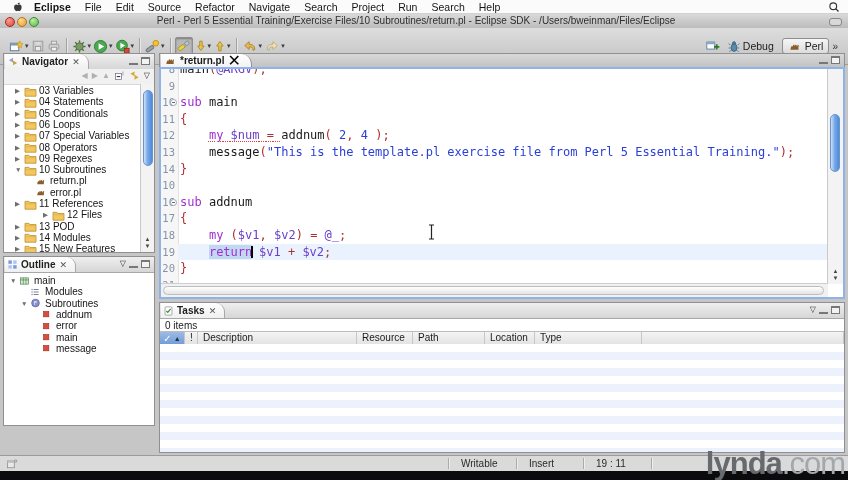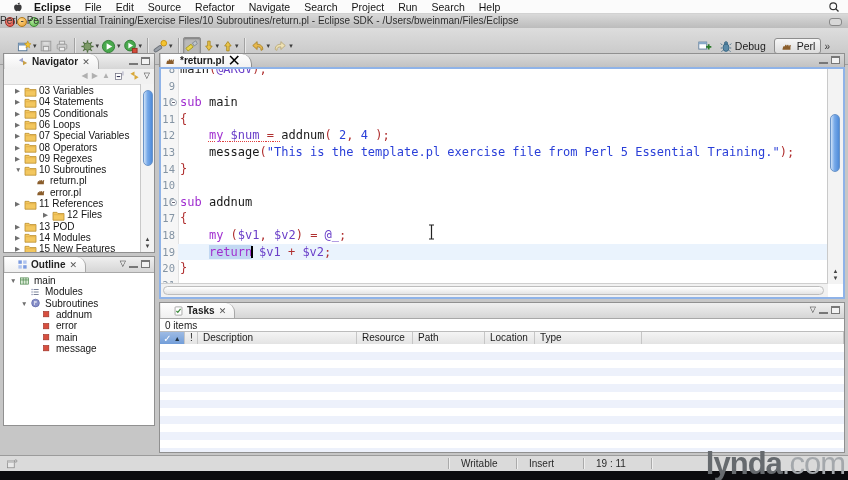--- a/index.html
+++ b/index.html
@@ -15,43 +15,43 @@
   #menubar .app{font-weight:bold;}
   #spotlight{right:8px;top:1px;}
 
   
   #titlebar{left:0;top:14px;width:848px;height:14px;
     background:linear-gradient(#d9d9d9,#bcbcbc);border-bottom:1px solid #8d8d8d;}
   .tl{width:8px;height:8px;border-radius:50%;top:3px;}
   #tl-close{left:5px;background:radial-gradient(circle at 35% 30%,#ff9a8a,#d6453a);border:0.5px solid #a03028;}
   #tl-min{left:17px;background:radial-gradient(circle at 35% 30%,#ffd98a,#e69a2e);border:0.5px solid #b07818;}
   #tl-zoom{left:29px;background:radial-gradient(circle at 35% 30%,#b8f0a0,#5ab54a);border:0.5px solid #3f8a34;}
-  #titletext{left:0;right:16px;top:0;font-size:10px;color:#2e2e2e;line-height:14px;
+  #titletext{left:0;right:16px;top:0;text-align:center;font-size:10px;color:#2e2e2e;line-height:14px;
     white-space:nowrap;overflow:hidden;}
   #title-widget{right:6px;top:4px;width:11px;height:6px;border:1px solid #888;border-radius:3px;background:#d8d8d8;}
 
   
   #toolbar{left:0;top:28px;width:848px;height:37px;background:linear-gradient(#dddddd,#c3c3c3);
-    border-bottom:1px solid #9e9e9e;display:flex;align-items:center;padding:0 16px;box-sizing:border-box;}
+    border-bottom:1px solid #9e9e9e;display:flex;align-items:center;padding:0 8px;box-sizing:border-box;}
   .tbtn{display:flex;align-items:center;padding:1px 1px;border-radius:2px;}
   .tbtn.pressed{background:#b9b9b9;box-shadow:inset 0 1px 2px rgba(0,0,0,.35);border:1px solid #8e8e8e;}
   .caret{font-size:7px;color:#3c3c3c;margin-left:1px;}
   .tsep{width:1px;height:16px;background:#a2a2a2;margin:0 4px;box-shadow:1px 0 0 #e8e8e8;}
   #persp{margin-left:auto;display:flex;align-items:center;gap:3px;padding-right:2px;}
   .pbtn{display:flex;align-items:center;gap:3px;font-size:10.5px;color:#1c1c1c;padding:1px 5px;border-radius:3px;}
   .pbtn.selected{background:linear-gradient(#f6f6f6,#dcdcdc);border:1px solid #8e8e8e;}
   #persp .chev{font-size:10px;color:#333;}
 
   
   .panel{background:#ffffff;border:1px solid #909090;box-sizing:border-box;}
   .phead{position:absolute;left:0;top:0;right:0;height:15px;
     background:linear-gradient(#efefef,#d6d6d6);border-bottom:1px solid #a8a8a8;}
   .ptab{position:absolute;left:1px;top:0;height:15px;background:linear-gradient(#ffffff,#f0f0f0);
     border-right:1px solid #a8a8a8;border-radius:0 9px 0 0;display:flex;align-items:center;gap:3px;
-    padding:0 8px 0 12px;}
+    padding:0 8px 0 2px;}
   .ptab .plabel{font-size:10px;font-weight:bold;color:#1f1f1f;white-space:nowrap;}
   .ptab .pclose{font-size:9px;color:#555;margin-left:1px;}
   .winbtns{position:absolute;top:3px;display:flex;gap:3px;}
   .wb{width:9px;height:8px;border:1px solid #777;background:#f2f2f2;box-sizing:border-box;}
   .wb.min{border:none;border-bottom:2px solid #777;height:8px;background:transparent;}
   .wb.max{border-top:2px solid #777;}
   .pmenu{font-size:8px;color:#333;line-height:8px;}
 
   
   .treerow{position:absolute;left:0;height:11.3px;font-size:10px;color:#141414;}

